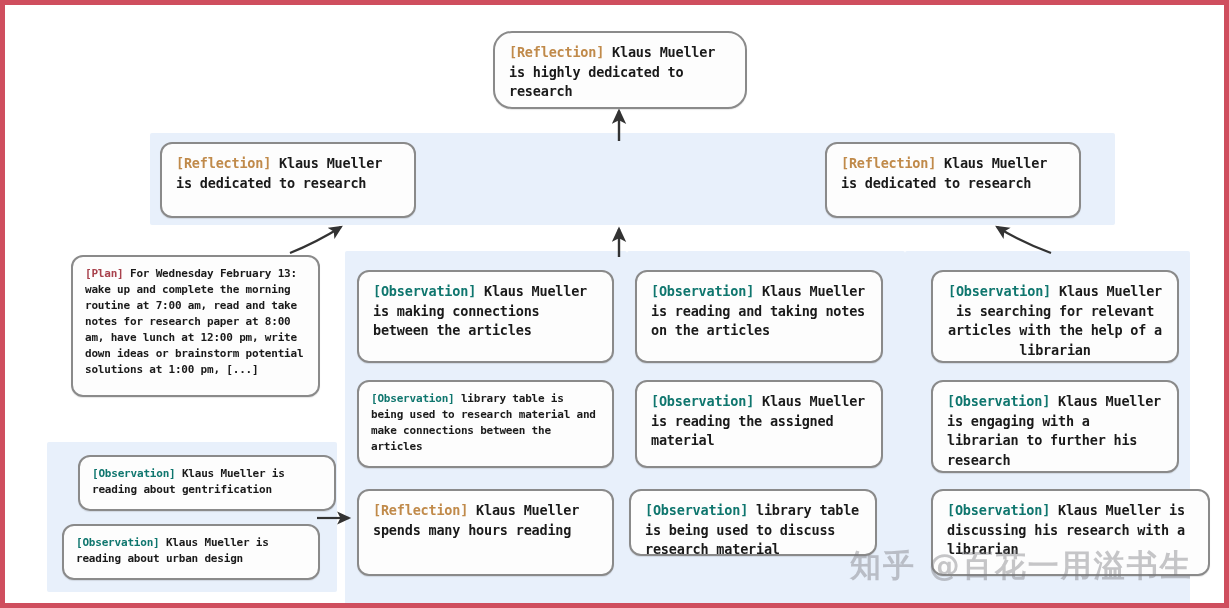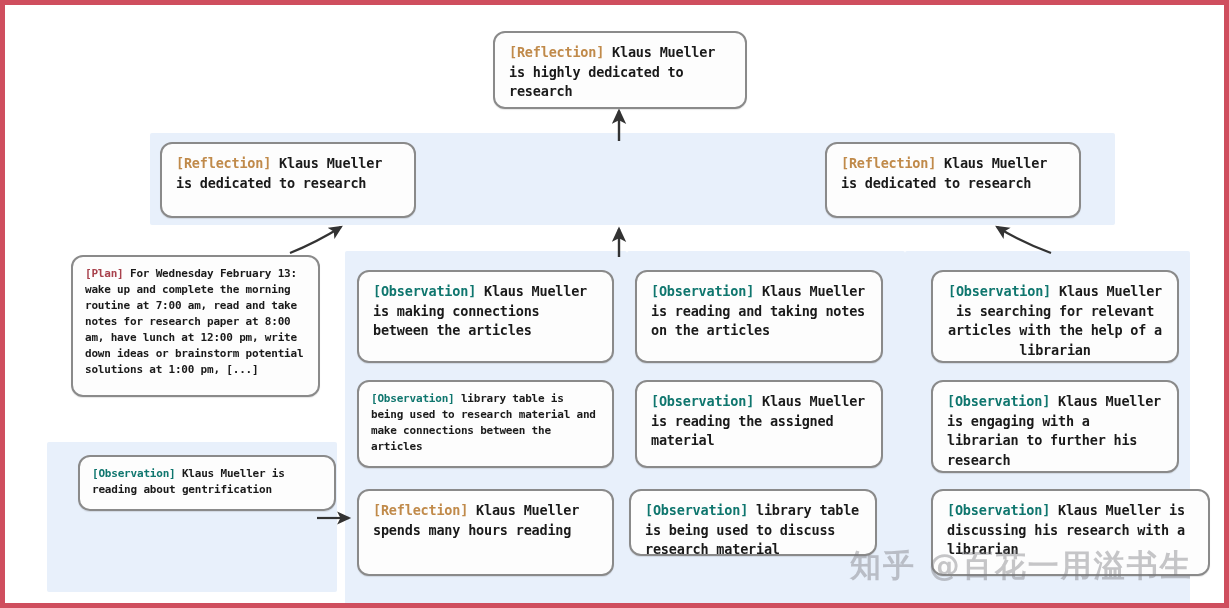--- a/index.html
+++ b/index.html
@@ -100,31 +100,32 @@
 
     <path d="M285,248 C300,242 320,232 336,222" stroke="#333333" stroke-width="2.2" fill="none" marker-end="url(#ah)"></path>
 
     <path d="M614,252 L614,224" stroke="#333333" stroke-width="2.4" fill="none" marker-end="url(#ah)"></path>
 
     <path d="M1046,248 C1030,242 1008,232 992,222" stroke="#333333" stroke-width="2.2" fill="none" marker-end="url(#ah)"></path>
 
     <path d="M312,513 L344,513" stroke="#333333" stroke-width="2.2" fill="none" marker-end="url(#ah)"></path>
   </svg>
 
-  <div class="node" style="left:488px; top:26px; width:254px; height:78px;"><span class="tag tag-reflection">[Reflection]</span><span> Klaus Mueller is highly dedicated to research</span></div>
+  <div class="node" style="left:488px; top:26px; width:254px; height:78px;border-radius:19px;"><span class="tag tag-reflection">[Reflection]</span><span> Klaus Mueller is highly dedicated to research</span></div>
 
   <div class="node" style="left:155px; top:137px; width:256px; height:76px;"><span class="tag tag-reflection">[Reflection]</span><span> Klaus Mueller is dedicated to research</span></div>
 
 
   <div class="node" style="left:820px; top:137px; width:256px; height:76px;"><span class="tag tag-reflection">[Reflection]</span><span> Klaus Mueller is dedicated to research</span></div>
 
   <div class="node tiny" style="left:66px; top:250px; width:249px; height:142px;"><span class="tag tag-plan">[Plan]</span><span> For Wednesday February 13: wake up and complete the morning routine at 7:00 am, read and take notes for research paper at 8:00 am, have lunch at 12:00 pm, write down ideas or brainstorm potential solutions at 1:00 pm, [...]</span></div>
 
   <div class="node tiny" style="left:57px; top:450px; width:258px; height:56px;margin-left:16px;"><span class="tag tag-observation">[Observation]</span><span> Klaus Mueller is reading about gentrification</span></div>
 
+  <div class="node tiny" style="left:57px; top:519px; width:258px; height:56px;"><span class="tag tag-observation">[Observation]</span><span> Klaus Mueller is reading about urban design</span></div>
 
   <div class="node" style="left:352px; top:265px; width:257px; height:93px;"><span class="tag tag-observation">[Observation]</span><span> Klaus Mueller is making connections between the articles</span></div>
 
   <div class="node tiny" style="left:352px; top:375px; width:257px; height:88px;"><span class="tag tag-observation">[Observation]</span><span> library table is being used to research material and make connections between the articles</span></div>
 
   <div class="node" style="left:352px; top:484px; width:257px; height:87px;"><span class="tag tag-reflection">[Reflection]</span><span> Klaus Mueller spends many hours reading</span></div>
 
   <div class="node" style="left:630px; top:265px; width:248px; height:93px;"><span class="tag tag-observation">[Observation]</span><span> Klaus Mueller is reading and taking notes on the articles</span></div>
 
   <div class="node" style="left:630px; top:375px; width:248px; height:88px;"><span class="tag tag-observation">[Observation]</span><span> Klaus Mueller is reading the assigned material</span></div>

